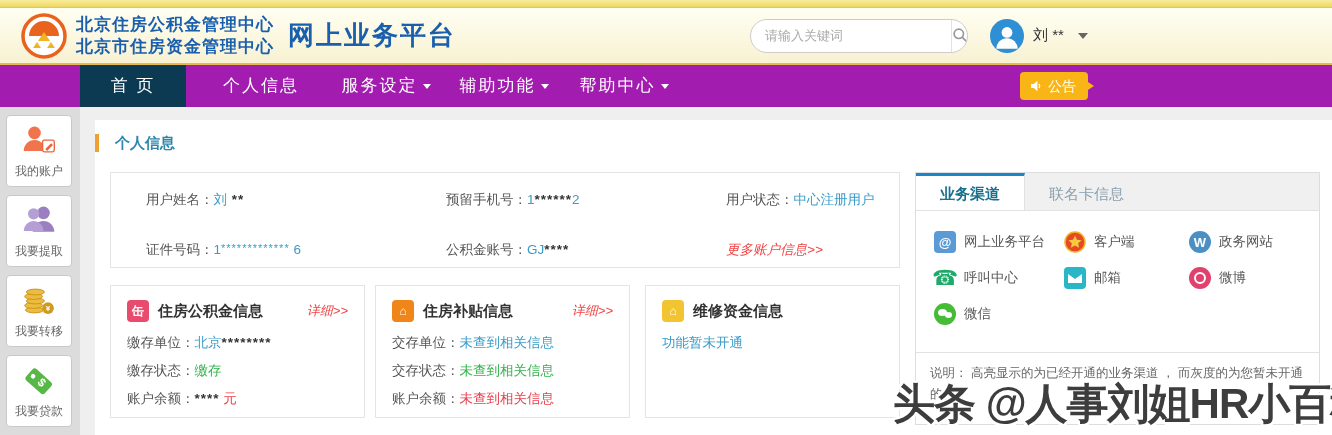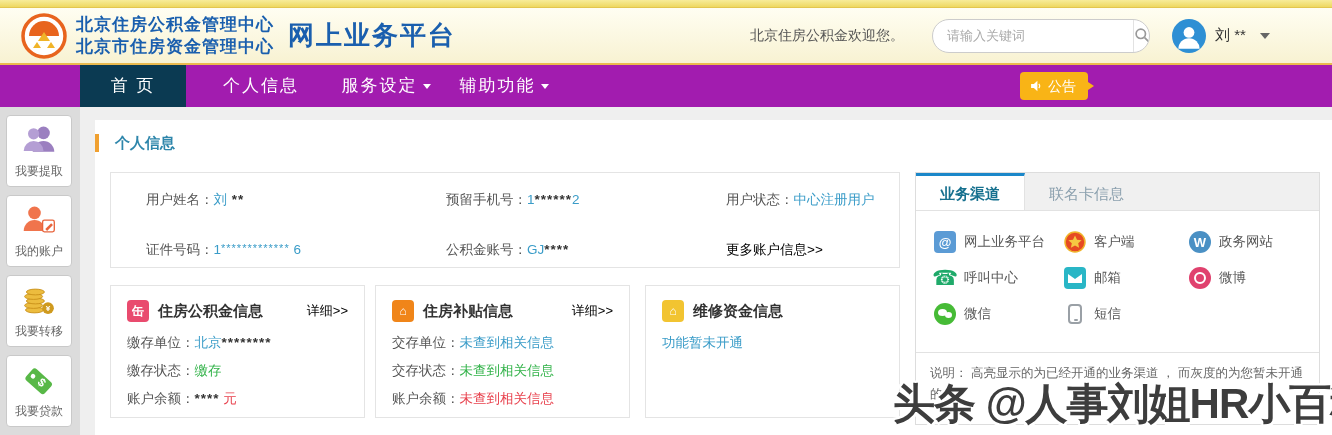--- a/index.html
+++ b/index.html
@@ -67,21 +67,21 @@
   .profile-panel { position:absolute; left:15px; top:52px; width:790px; height:96px;
     background:#fff; border:1px solid #e4e4e4; padding:18px 0 0 35px; }
   .profile-grid { display:grid; grid-template-columns:300px 280px 190px; row-gap:32px; font-size:13.5px; }
   .lbl { color:#555; }
   .v-blue { color:#3a9cc8; }
   .v-dark { color:#333; }
   .v-green { color:#33b34a; }
   .v-red { color:#e8414d; }
   .stars { letter-spacing:1px; font-weight:bold; }
   .stars-sm { font-size:11px; vertical-align:2px; letter-spacing:1px; }
-  .link { color:#000000; cursor:pointer; }
+  .link { color:#ef4444; cursor:pointer;font-style:italic; }
 
   .card { position:absolute; top:165px; width:255px; height:133px; background:#fff; border:1px solid #e4e4e4;
     padding:14px 16px; }
   .c0 { left:15px; } .c1 { left:280px; } .c2 { left:550px; }
   .card-head { display:flex; align-items:center; margin-bottom:12px; }
   .card-ic { width:22px; height:22px; border-radius:4px; margin-right:9px; flex:0 0 auto;
     display:flex; align-items:center; justify-content:center; color:#fff; font-size:12px; font-weight:bold; }
   .ic-fund { background:#e94b6e; }
   .ic-subsidy { background:#f08519; }
   .ic-repair { background:#f2c431; }
@@ -143,21 +143,20 @@
         <path d="M31 30 l4 6 h-8 z" fill="#f0b429"></path>
       </svg>
     </div>
     <div class="org-lines">
       <div>北京住房公积金管理中心</div>
       <div>北京市住房资金管理中心</div>
     </div>
     <div class="platform-title">网上业务平台</div>
 
     <div class="header-right">
-      <span class="welcome">北京住房公积金欢迎您。</span>
       <div class="searchbox">
         <input placeholder="请输入关键词" style="">
         <button class="search-btn">
           <svg viewBox="0 0 20 20" width="17" height="17">
             <circle cx="8" cy="8" r="5.5" fill="none" stroke="#999" stroke-width="2"></circle>
             <line x1="12.5" y1="12.5" x2="17.5" y2="17.5" stroke="#999" stroke-width="2"></line>
           </svg>
         </button>
       </div>
       <span class="avatar">
@@ -174,47 +173,50 @@
 
   <div class="nav">
     <div class="nav-item active n0">首 页</div>
     <div class="nav-item n1">个人信息</div>
     <div class="nav-item n2">
       <span>服务设定</span><span class="nav-caret"></span>
     </div>
     <div class="nav-item n3">
       <span>辅助功能</span><span class="nav-caret"></span>
     </div>
+    <div class="nav-item n4">
+      <span>帮助中心</span><span class="nav-caret"></span>
+    </div>
     <div class="announce-btn">
       <svg viewBox="0 0 20 20" width="14" height="14">
         <path d="M3 7 h4 l5 -4.5 v15 l-5 -4.5 h-4 z" fill="#fff"></path>
         <path d="M14 7 a4.5 4.5 0 0 1 0 6" stroke="#fff" fill="none" stroke-width="1.6"></path>
       </svg>
       <span>公告</span>
     </div>
   </div>
 
   <div class="sidebar">
+    <div class="side-card">
+      <svg viewBox="0 0 40 40" width="36" height="36">
+        <circle cx="15" cy="11" r="7" fill="#f0744c"></circle>
+        <path d="M3 31 a12 12 0 0 1 24 0 z" fill="#f0744c"></path>
+        <rect x="24" y="19" width="13" height="13" rx="2" fill="#fff" stroke="#e8643c" stroke-width="1.5"></rect>
+        <path d="M27 29 l6.5 -6.5 l2 2 l-6.5 6.5 z" fill="#e8643c"></path>
+      </svg>
+      <div class="side-label">我的账户</div>
+    </div>
     <div class="side-card">
       <svg viewBox="0 0 40 40" width="36" height="36">
         <circle cx="25" cy="11" r="7" fill="#9b7fc0"></circle>
         <path d="M13 32 a12 12 0 0 1 24 0 z" fill="#9b7fc0"></path>
         <circle cx="14" cy="12" r="6.2" fill="#b49ed4"></circle>
         <path d="M3 31 a11 11 0 0 1 22 0 z" fill="#b49ed4"></path>
       </svg>
       <div class="side-label">我要提取</div>
-    </div>
-    <div class="side-card">
-      <svg viewBox="0 0 40 40" width="36" height="36">
-        <circle cx="15" cy="11" r="7" fill="#f0744c"></circle>
-        <path d="M3 31 a12 12 0 0 1 24 0 z" fill="#f0744c"></path>
-        <rect x="24" y="19" width="13" height="13" rx="2" fill="#fff" stroke="#e8643c" stroke-width="1.5"></rect>
-        <path d="M27 29 l6.5 -6.5 l2 2 l-6.5 6.5 z" fill="#e8643c"></path>
-      </svg>
-      <div class="side-label">我的账户</div>
     </div>
     <div class="side-card">
       <svg viewBox="0 0 40 40" width="36" height="36">
         <g fill="#ecbc3e" stroke="#c89018" stroke-width="1">
           <ellipse cx="15" cy="30" rx="10" ry="3.2"></ellipse>
           <ellipse cx="14" cy="25" rx="10" ry="3.2"></ellipse>
           <ellipse cx="16" cy="20" rx="10" ry="3.2"></ellipse>
           <ellipse cx="14" cy="15" rx="10" ry="3.2"></ellipse>
           <ellipse cx="16" cy="10" rx="10" ry="3.2"></ellipse>
         </g>
@@ -346,26 +348,20 @@
             <span>邮箱</span>
           </div>
           <div class="chan">
             <span class="ch-ic ic-round ic-weibo"></span>
             <span>微博</span>
           </div>
           <div class="chan">
             <span class="ch-ic ic-round ic-wechat"></span>
             <span>微信</span>
           </div>
-          <div class="chan">
-            <span class="ch-ic">
-                <span class="ic-sms"></span>
-              </span>
-            <span>短信</span>
-          </div>
         </div>
         <div class="note">
           <div>说明：  高亮显示的为已经开通的业务渠道 ， 而灰度的为您暂未开通的业</div>
         </div>
       </div>
 
     </div>
   </div>
 
   <div class="watermark">头条 @人事刘姐HR小百科</div>

